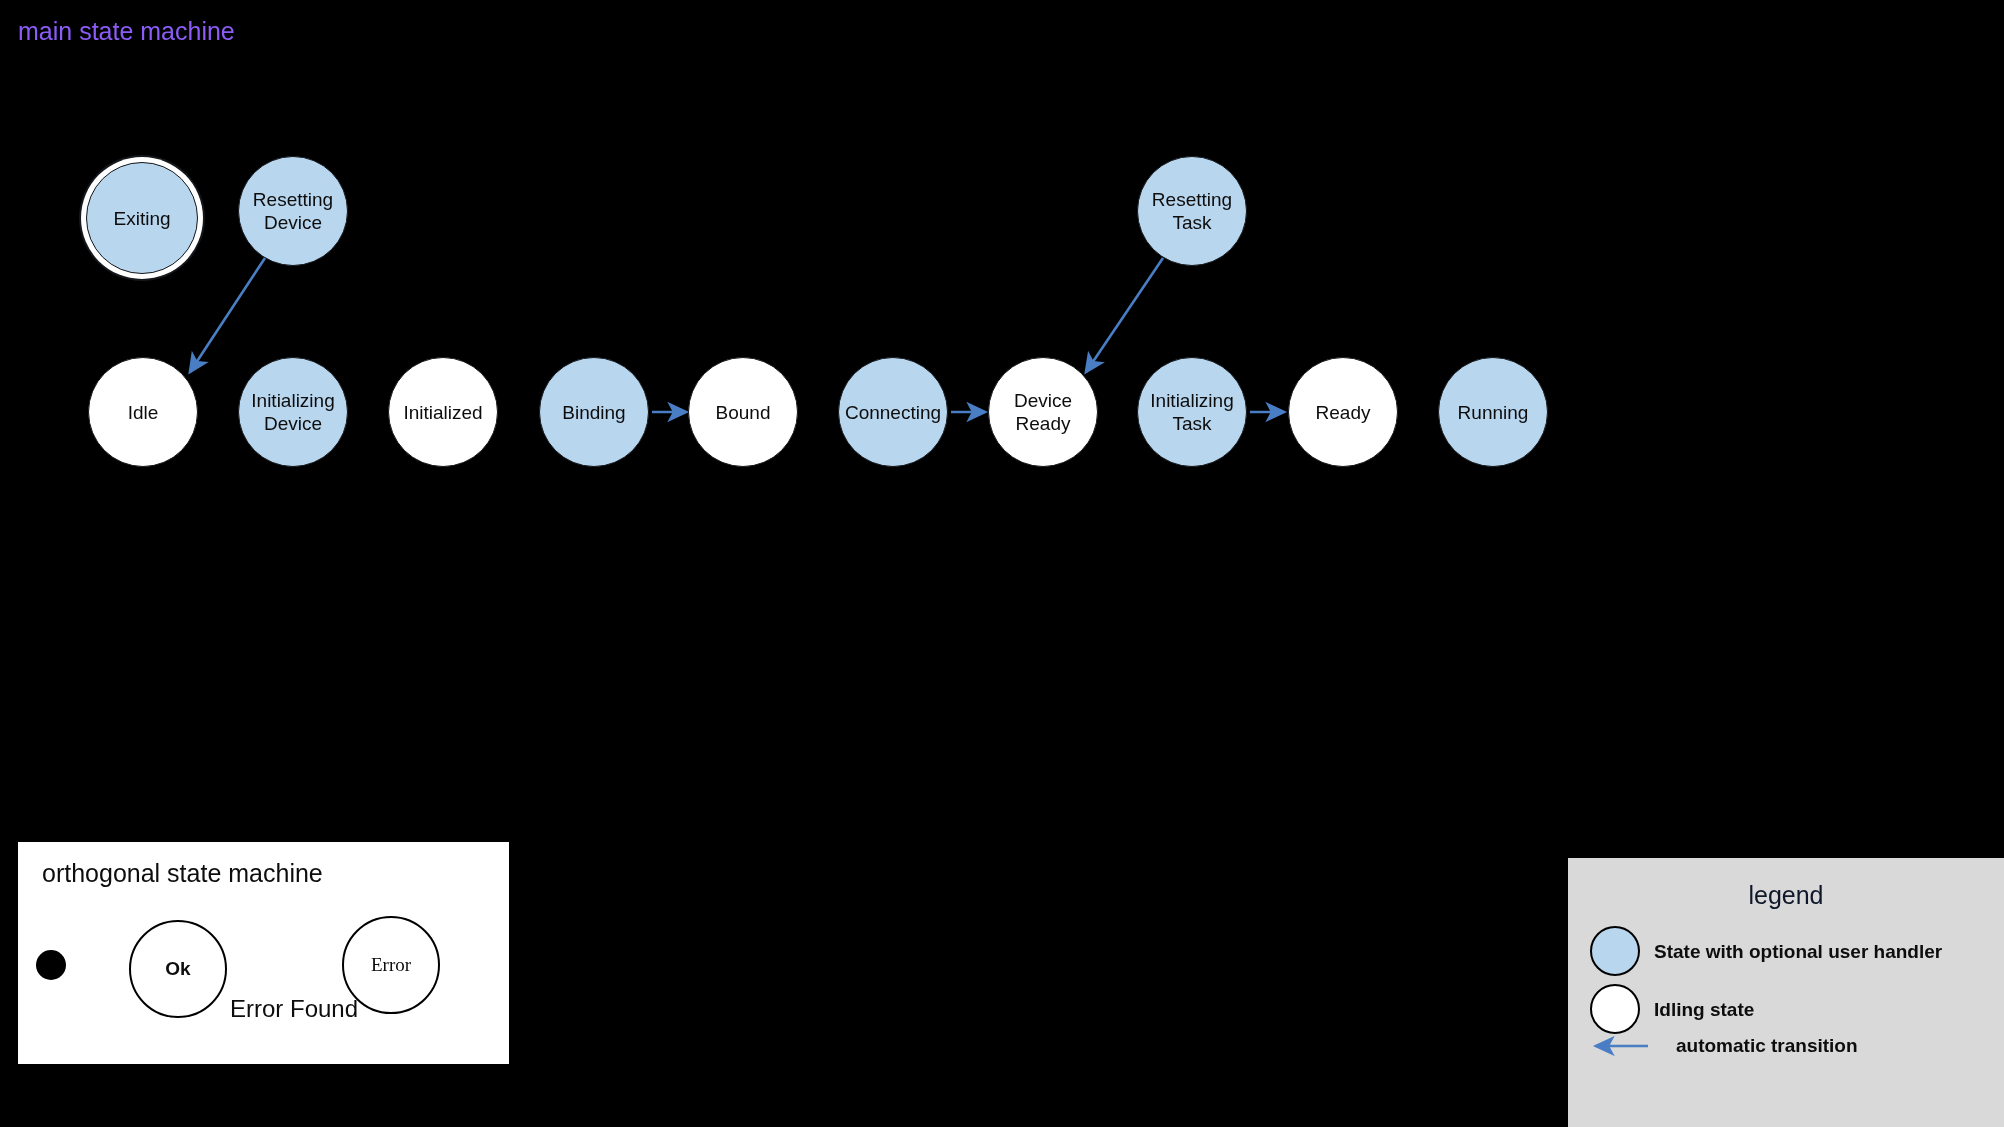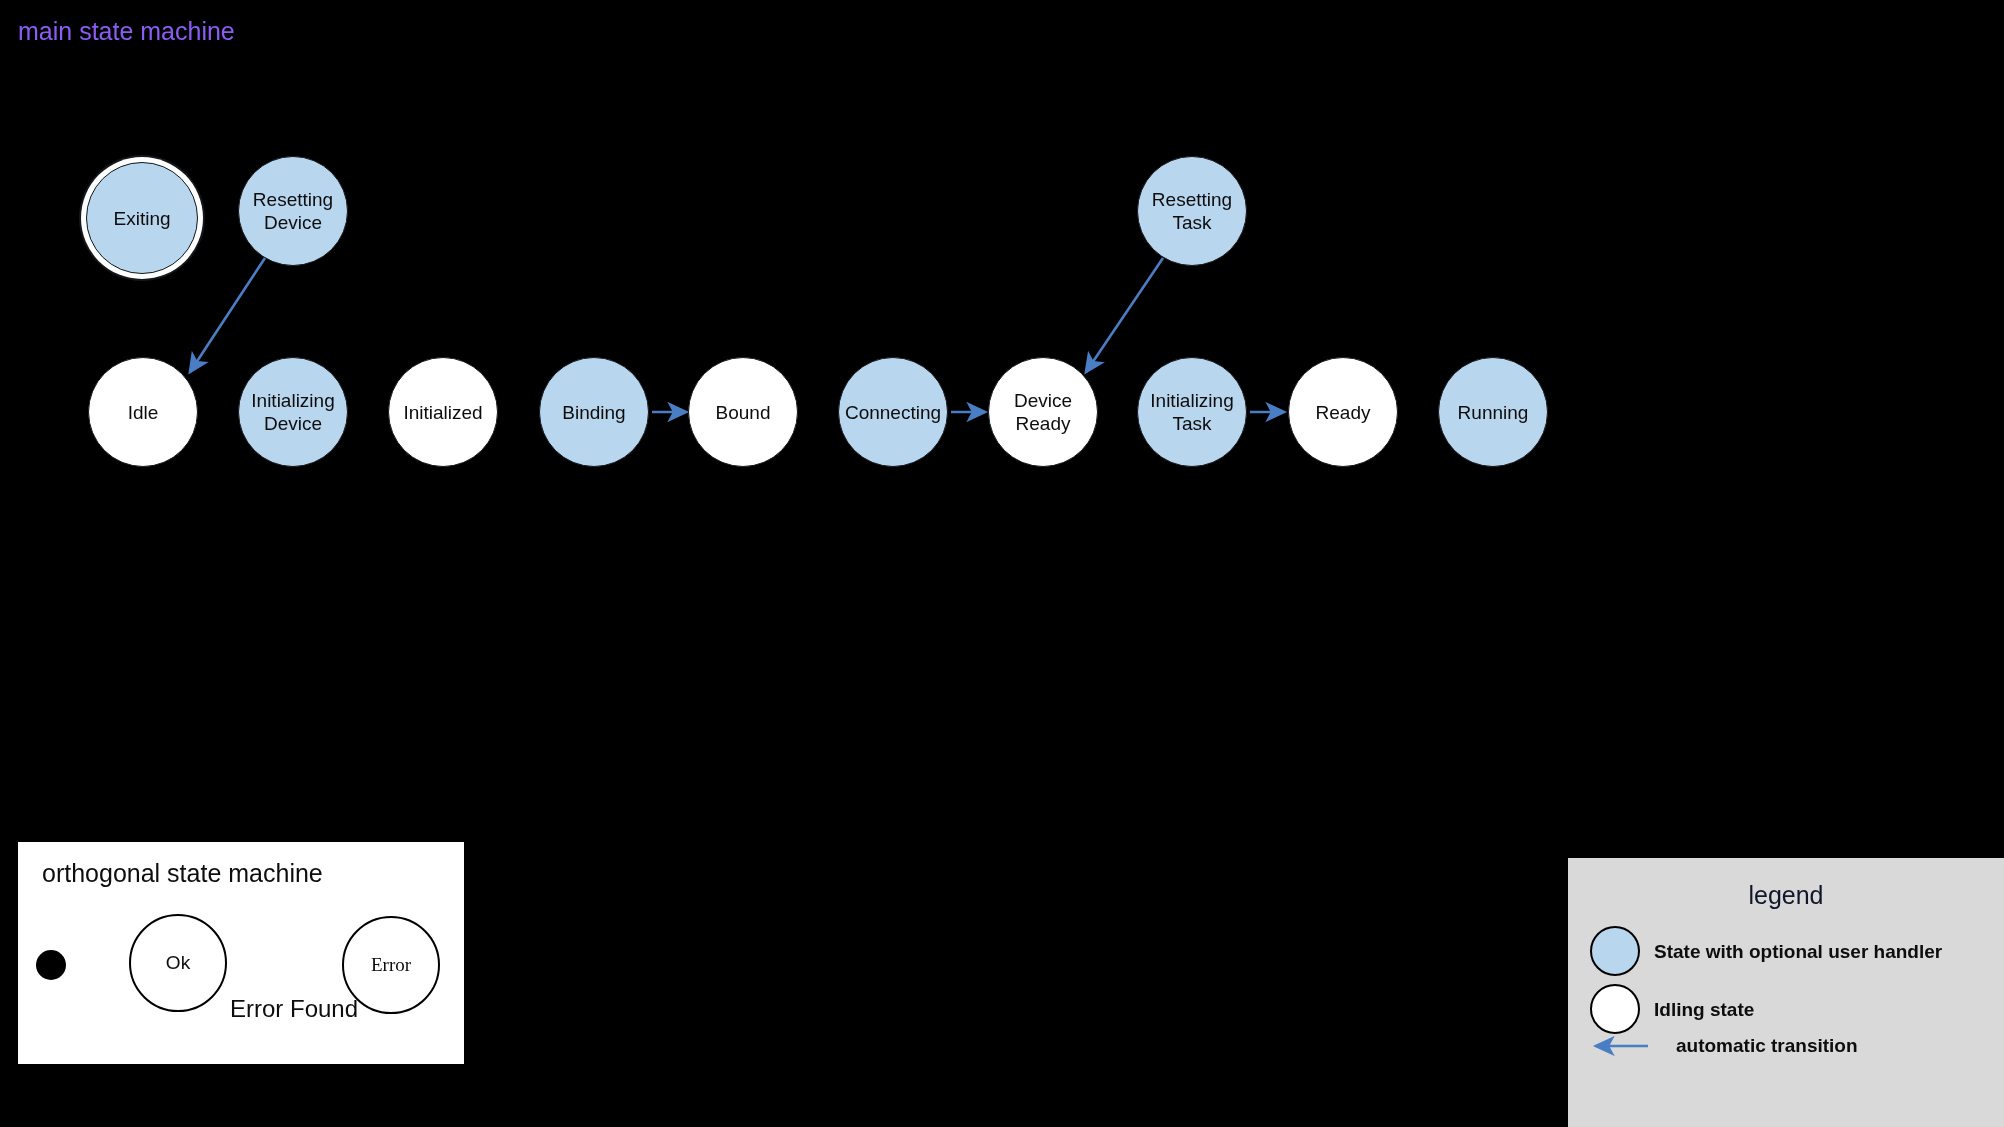--- a/index.html
+++ b/index.html
@@ -221,25 +221,25 @@
         <span class="state-label">Initializing<br>Task</span>
       </div>
       <div class="state-node idling" style="left: 1288px; top: 357px; width: 110px; height: 110px;">
         <span class="state-label">Ready</span>
       </div>
       <div class="state-node handler" style="left: 1438px; top: 357px; width: 110px; height: 110px;">
         <span class="state-label">Running</span>
       </div>
     </div>
 
-  <div id="ortho-panel" style="left: 18px; top: 842px; width: 446px; height: 222px;">
+  <div id="ortho-panel" style="left: 18px; top: 842px; width: 491px; height: 222px;">
     <div class="ortho-title">orthogonal state machine</div>
     <div id="ortho-nodes">
         <div class="ortho-initial" style="left: 18px; top: 108px; width: 30px; height: 30px;"></div>
-        <div class="ortho-node" style="left: 111px; top: 72px; width: 98px; height: 98px;">
+        <div class="ortho-node" style="left: 111px; top: 78px; width: 98px; height: 98px; font-weight: bold;">
           <span>Ok</span>
         </div>
         <div class="ortho-node" style="left: 324px; top: 74px; width: 98px; height: 98px; font-family: Liberation Serif, serif;">
           <span>Error</span>
         </div>
       </div>
   <div class="ortho-edge-label" style="left: 212px; top: 153px;">Error Found</div>
     </div>
 
   <div id="legend-panel" style="left: 1568px; top: 858px; width: 436px; height: 269px;">

